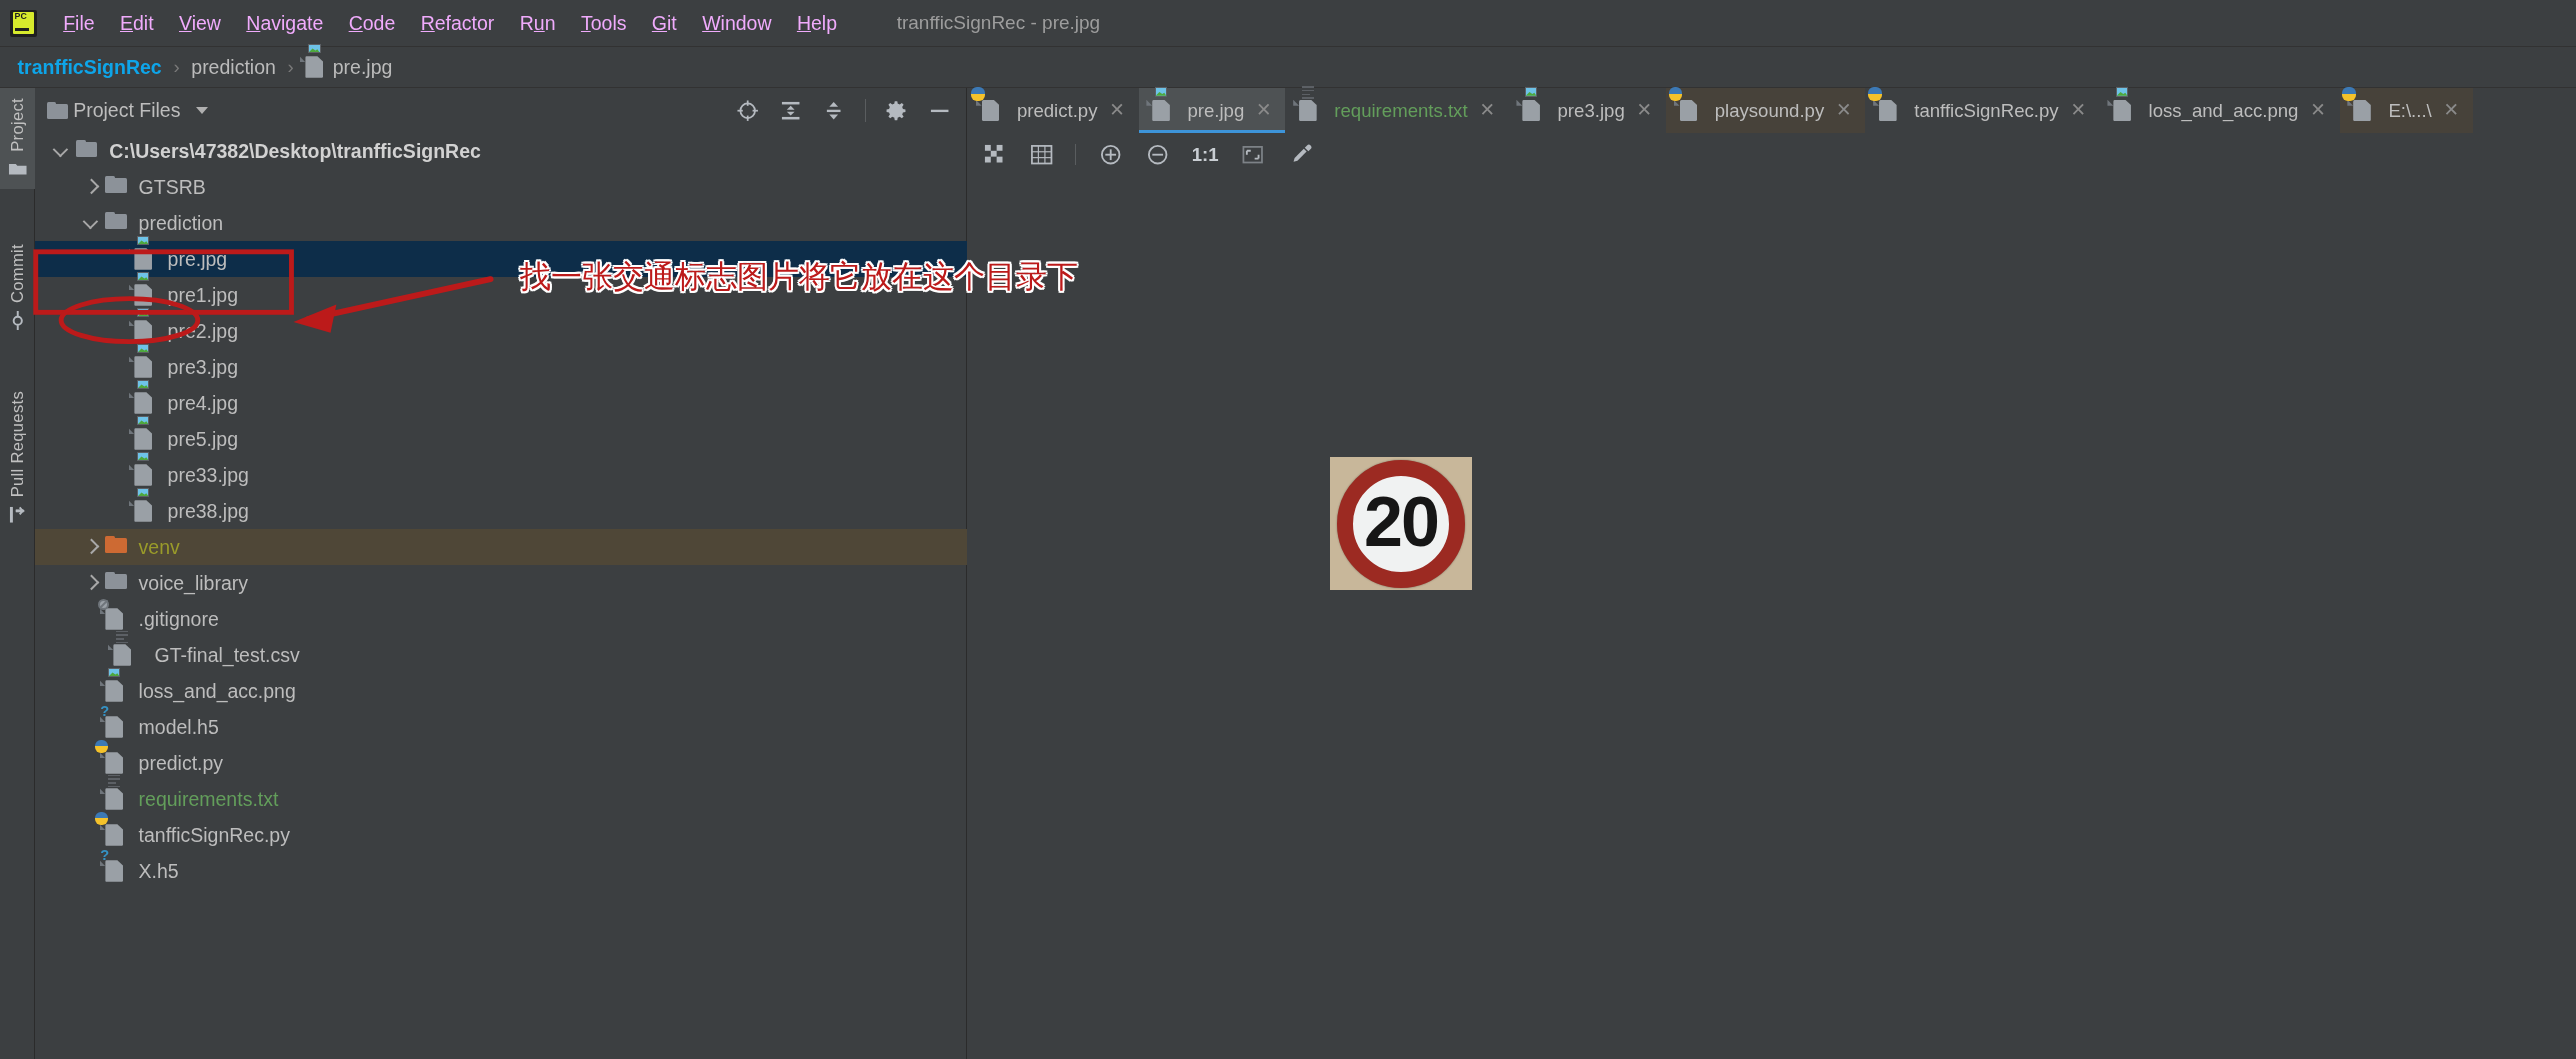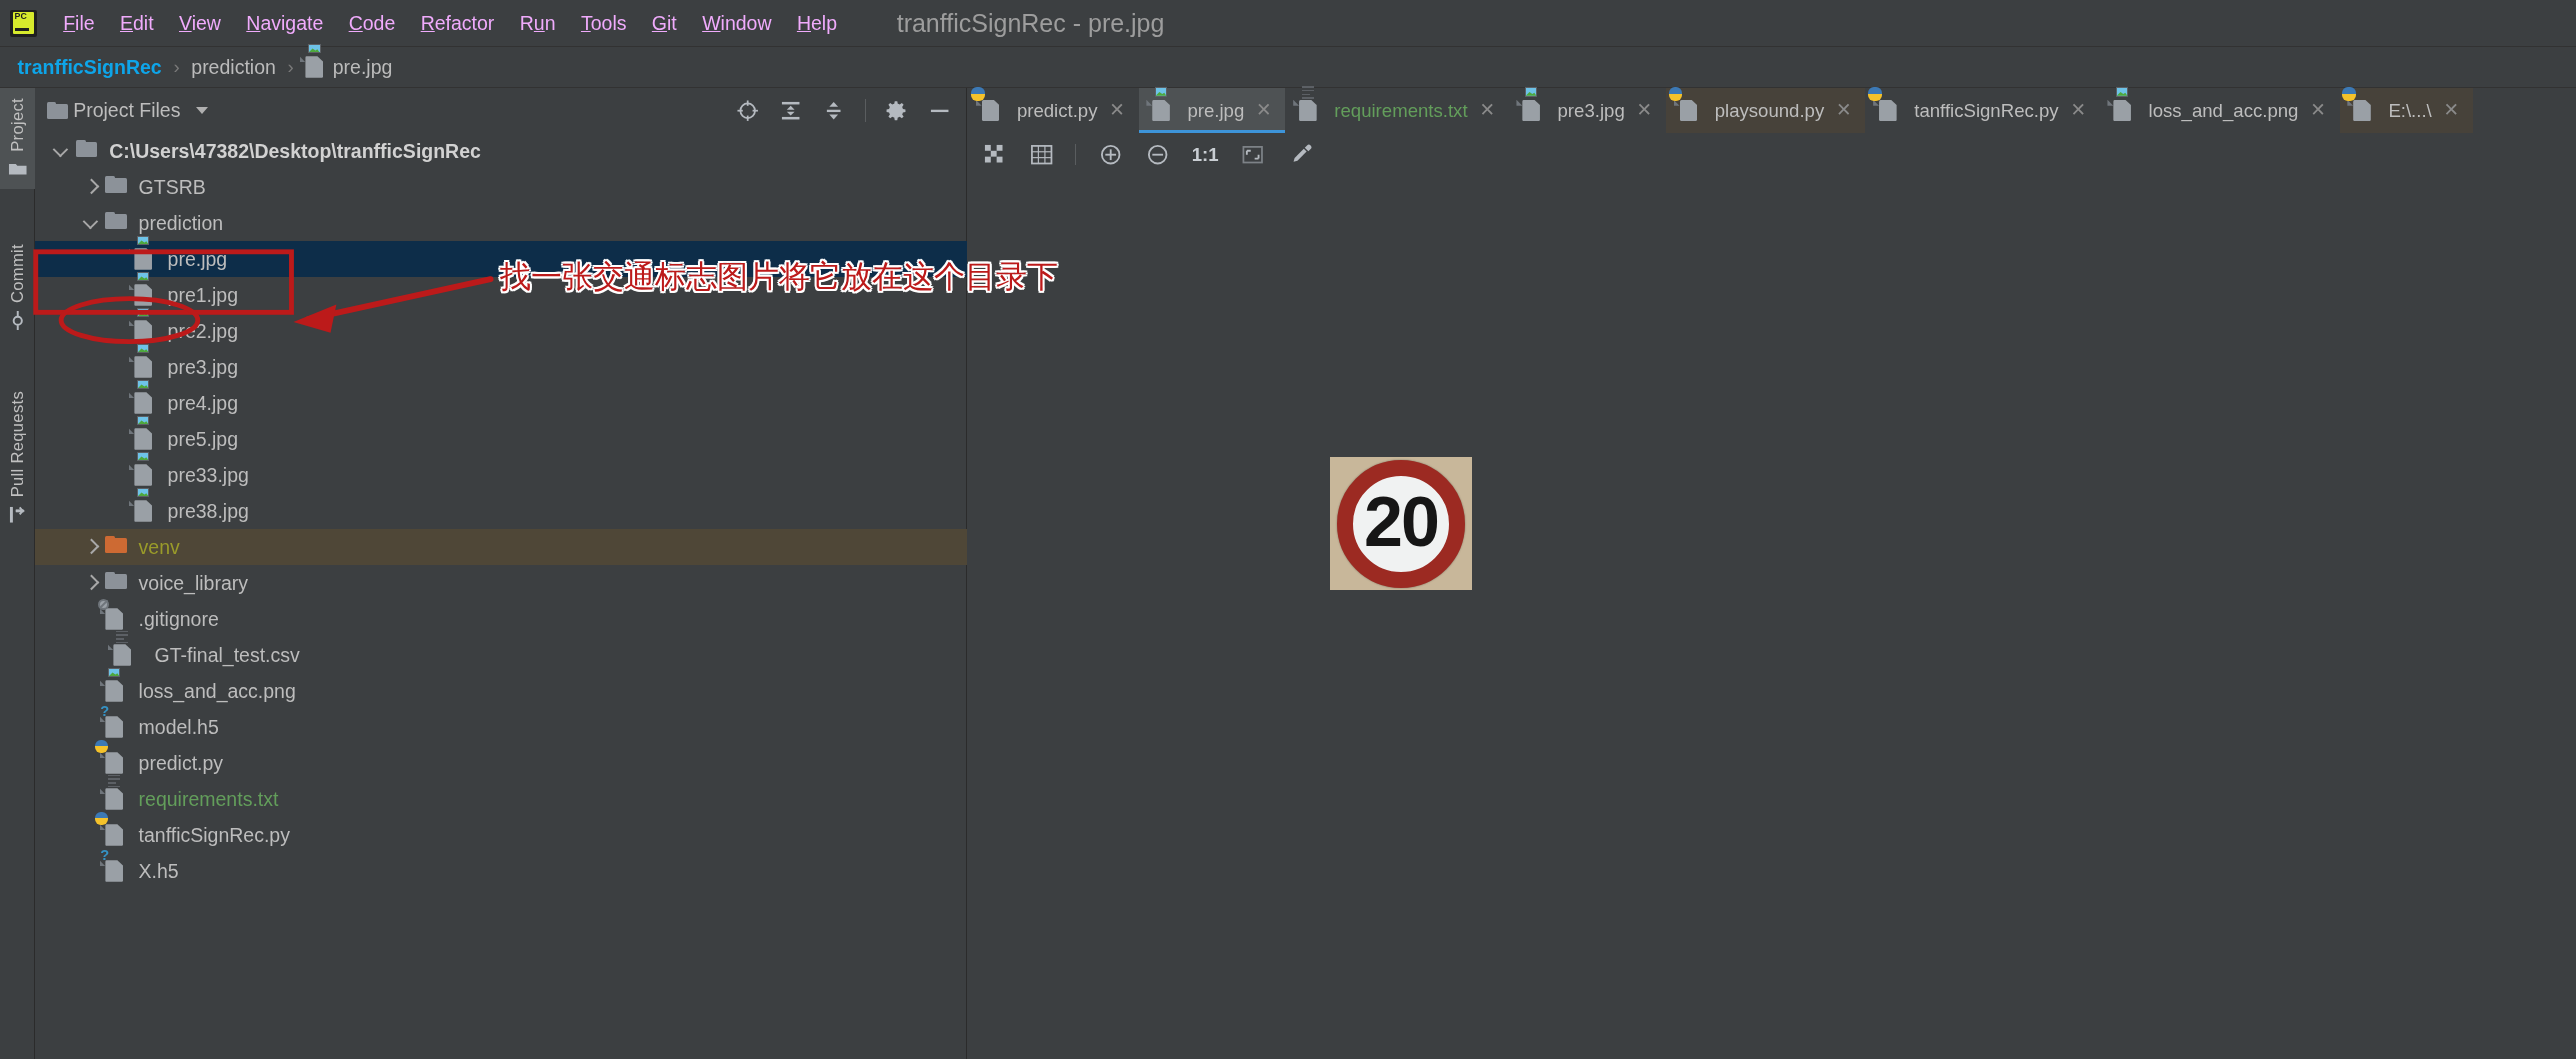--- a/index.html
+++ b/index.html
@@ -33,21 +33,21 @@
   }
   #app-logo .lg-bar {
     position: absolute; left: 2.9px; bottom: 2.9px; width: 13.7px; height: 2.9px; background: #1f1f1f;
   }
   .menu-item {
     color: #f0abfc; font-size: 19.5px; padding: 3.9px 12.7px; white-space: nowrap;
     cursor: default;
   }
   .menu-item span.u { text-decoration: underline; }
   #window-title {
-    color: #9d9d9d; font-size: 25px; margin-left: 47px; white-space: nowrap;
+    color: #9d9d9d; font-size: 19px; margin-left: 47px; white-space: nowrap;
   }
 
   
   #breadcrumb {
     position: absolute; left: 0; top: 47px; width: 2576px; height: 41px;
     background: #3c3f41; display: flex; align-items: center; padding-left: 17.6px;
     border-bottom: 1px solid #323232;
   }
   .crumb { color: #bbbbbb; font-size: 19.5px; white-space: nowrap; }
   .crumb.root { font-weight: bold; color: #0ea5e9; }
@@ -232,21 +232,21 @@
     font-size: 70px; font-weight: bold; color: #161616;
     font-family: "Liberation Sans", sans-serif; letter-spacing: -2px;
   }
 
   
   #anno {
     position: absolute; left: 0; top: 0; width: 2576px; height: 1059px;
     pointer-events: none;
   }
   #anno-text {
-    position: absolute; left: 500px; top: 256px;
+    position: absolute; left: 520px; top: 256px;
     font-family: "DejaVu Sans", sans-serif;
     font-size: 31px; color: #bc1a1a; white-space: nowrap;
     text-shadow:
       -1.6px -1.6px 0 #fff, 1.6px -1.6px 0 #fff,
       -1.6px  1.6px 0 #fff, 1.6px  1.6px 0 #fff,
        0 -2px 0 #fff, 0 2px 0 #fff, -2px 0 0 #fff, 2px 0 0 #fff;
   }
 </style>
 </head>
 <body>

